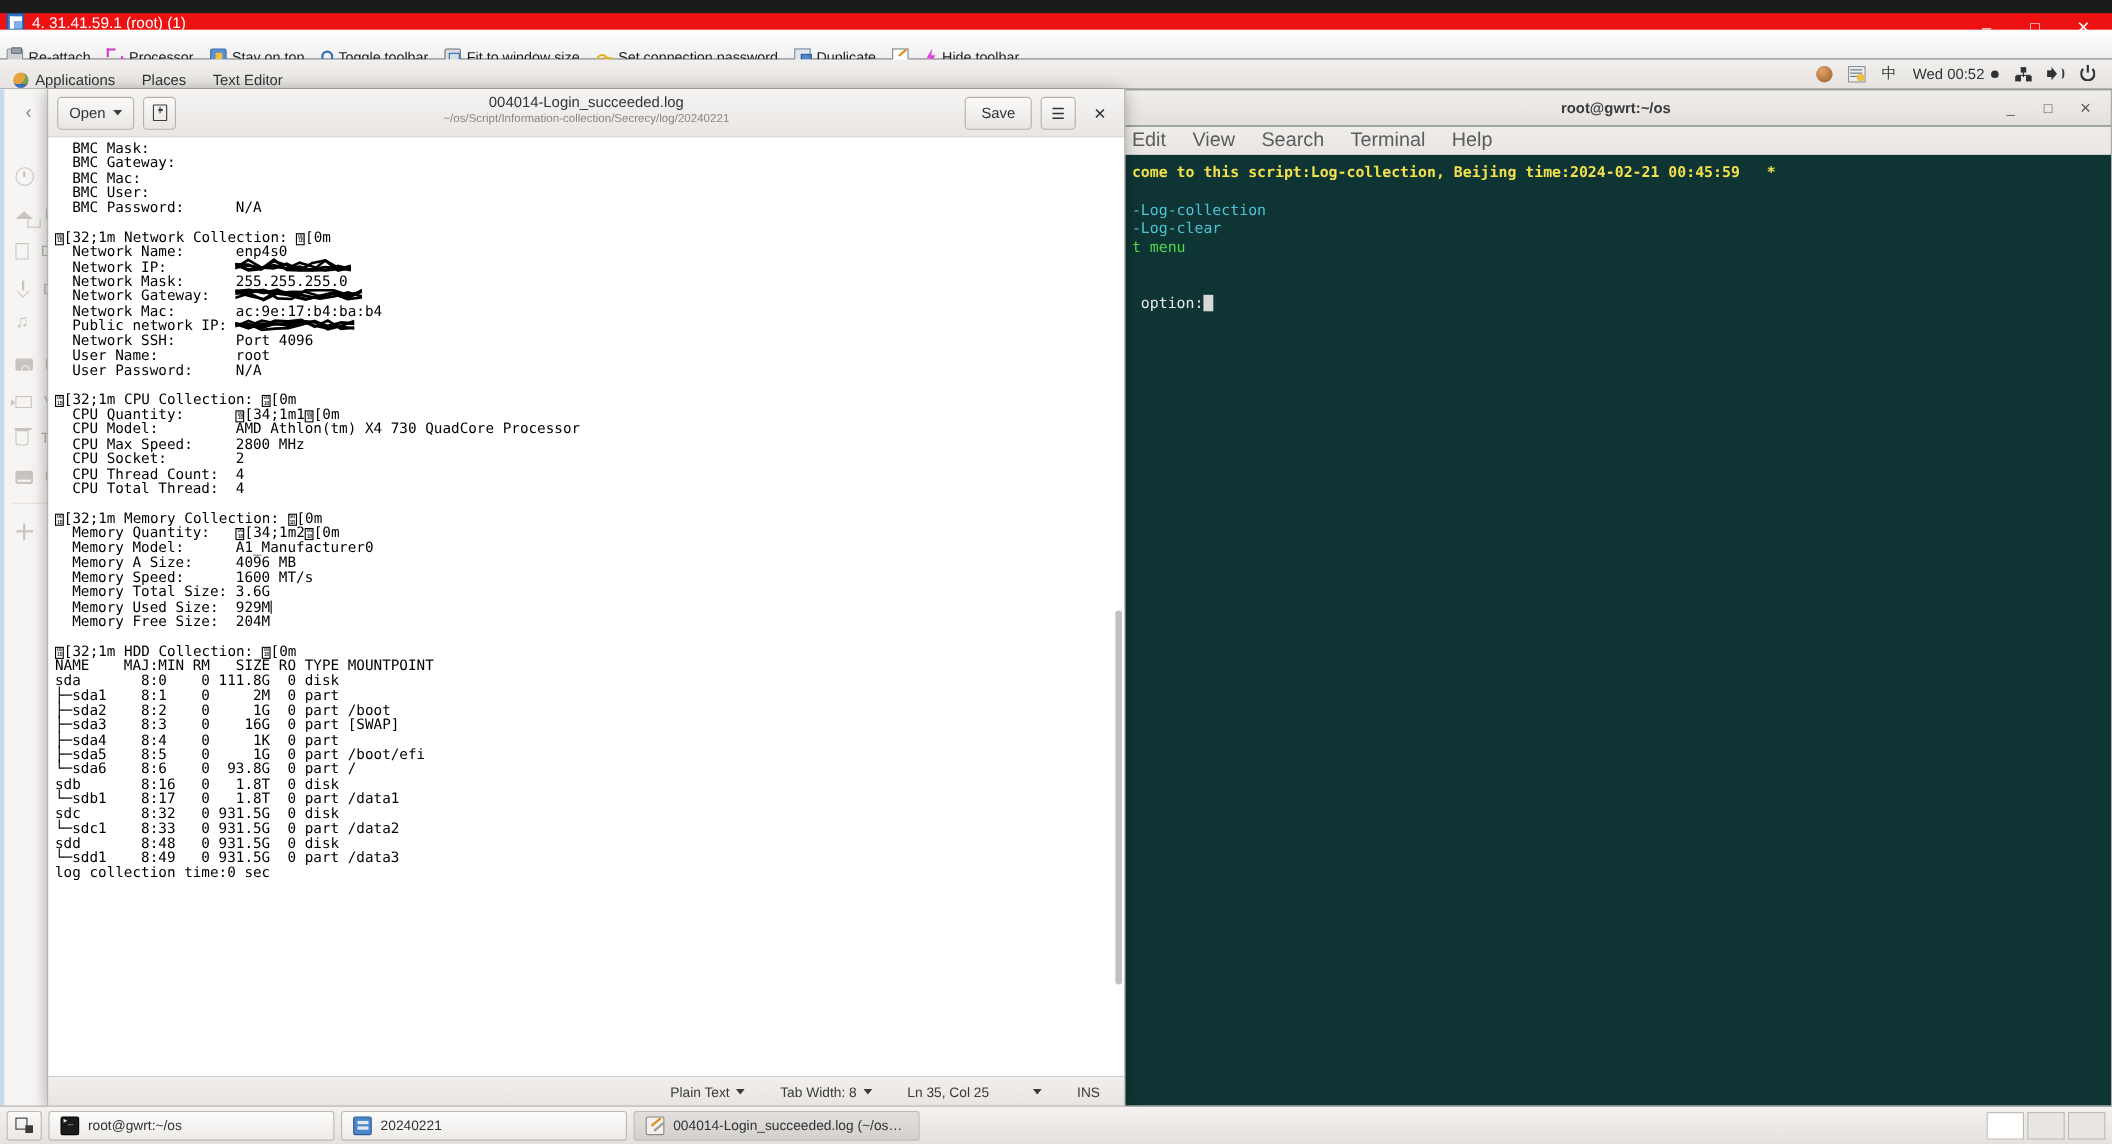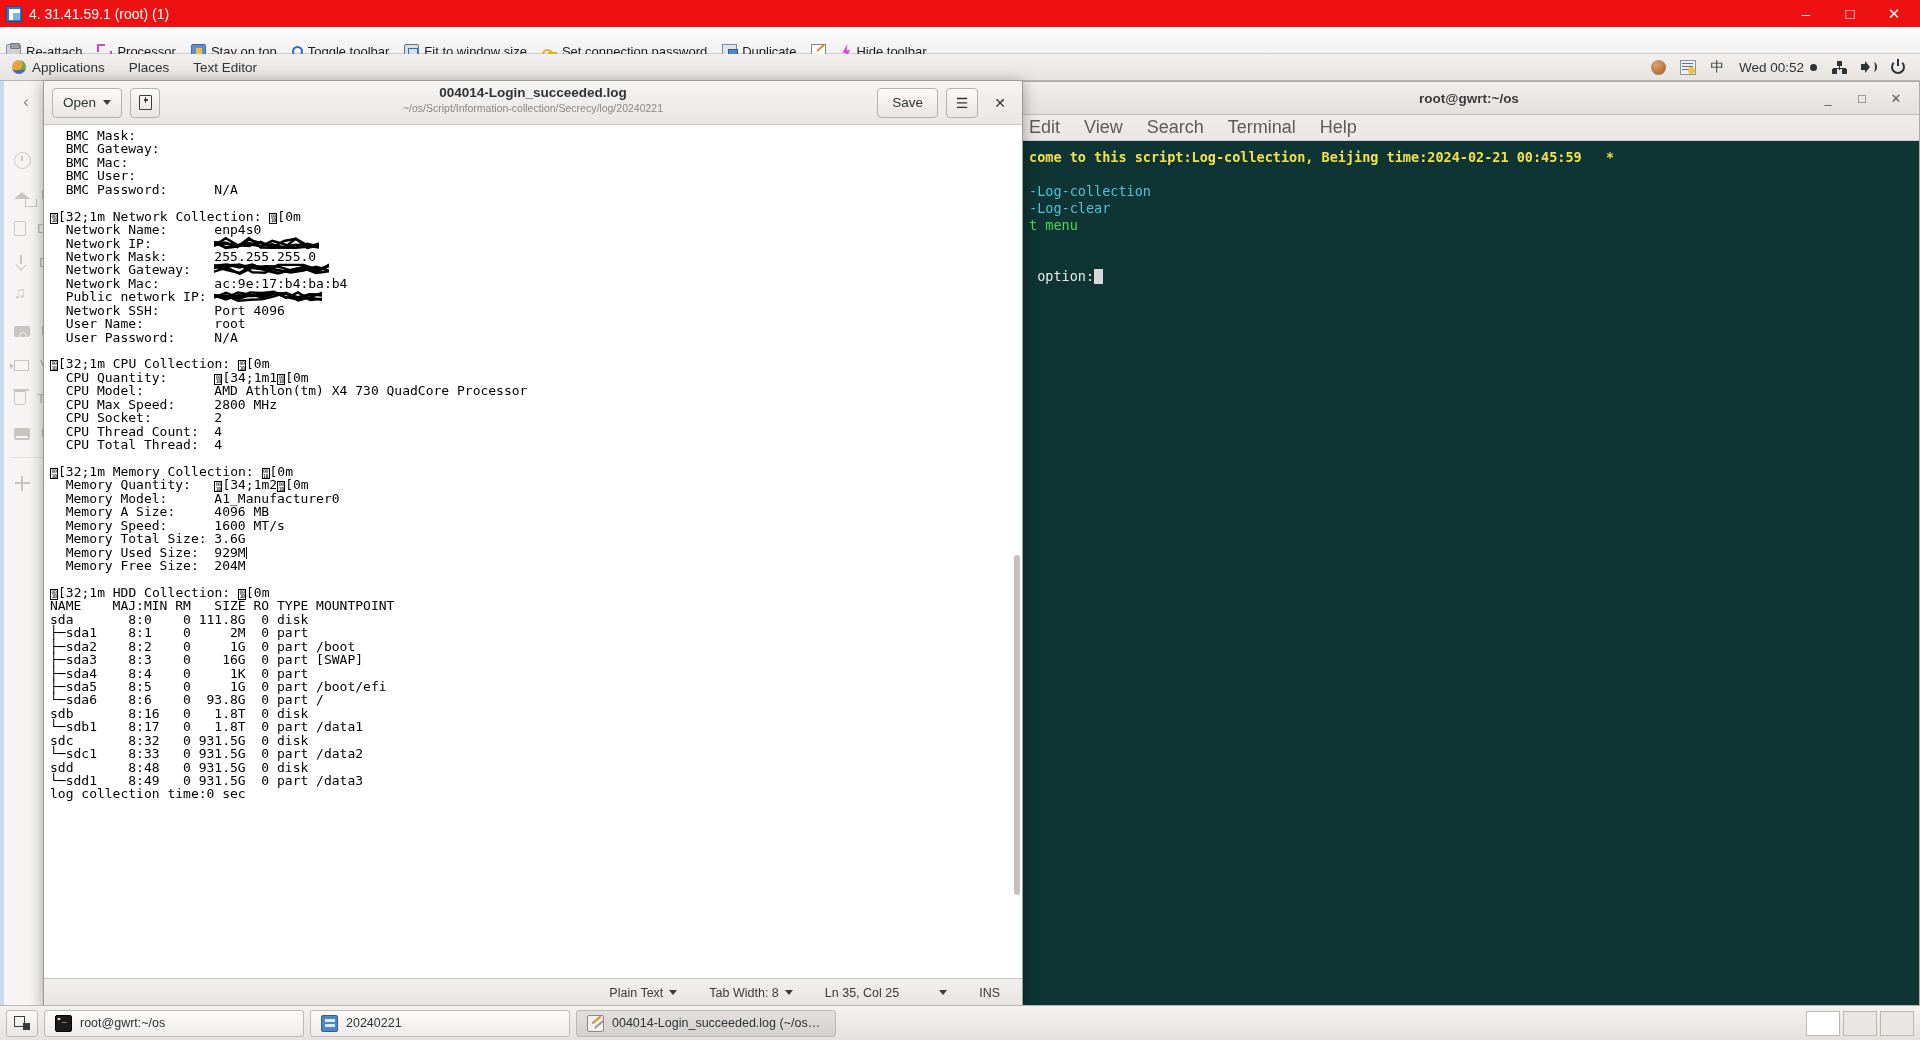--- a/index.html
+++ b/index.html
@@ -7,23 +7,23 @@
   html, body {
     width: 1920px; height: 1040px;
     overflow: hidden;
     font-family: "Liberation Sans", sans-serif;
     background: #1b1b1b;
   }
   #root { position: relative; width: 1920px; height: 1040px; }
 
   
   .vnc-title {
-    position: absolute; left: 0; top: 0; width: 1920px; height: 27px;
+    position: absolute; left: 0; top: 12px; width: 1920px; height: 27px;
     background: #ee1111;
-    display: flex; align-items: center;
+    display: flex; align-items: flex-start;
     color: #ffffff;
     font-size: 14px;
   }
   .vnc-title .vt-icon {
     width: 16px; height: 16px; margin-left: 6px; margin-right: 7px;
     background: #3b74c4;
     border: 1px solid #21509a;
     position: relative; flex: 0 0 auto;
   }
   .vnc-title .vt-icon:before {
@@ -88,21 +88,21 @@
 
   
   .gnome-panel {
     position: absolute; left: 0; top: 54px; width: 1920px; height: 27px;
     background: linear-gradient(to bottom, #f2f0ee 0%, #e6e3e0 100%);
     border-bottom: 1px solid #b6b3b0;
     display: flex; align-items: center;
     font-size: 13.5px; color: #2e3436;
   }
   .gp-left { display: flex; align-items: center; }
-  .gp-item { padding: 0 12px; display: flex; align-items: center; gap: 6px; height: 26px; }
+  .gp-item { padding: 0 12px; display: flex; align-items: flex-end; gap: 6px; height: 26px; }
   .gp-applogo {
     width: 14px; height: 14px; border-radius: 50%;
     background:
       radial-gradient(circle at 30% 30%, #e8a33d 0 45%, transparent 46%),
       radial-gradient(circle at 70% 35%, #6aa84f 0 40%, transparent 41%),
       radial-gradient(circle at 45% 72%, #3b6fb8 0 42%, transparent 43%),
       #d04a3a;
   }
   .gp-spacer { flex: 1 1 auto; }
   .gp-right { display: flex; align-items: center; gap: 0; padding-right: 8px; }
@@ -251,21 +251,21 @@
     background: linear-gradient(to bottom,#fcfbfa,#e8e5e2);
     border:1px solid #b5b1ad; border-radius:4px;
     display:flex; align-items:center; justify-content:center; position:relative;
   }
   .ico-newdoc { width:13px; height:15px; border:1.5px solid #3a3a3a; border-radius:1px; position:relative; }
   .ico-newdoc:before{content:"";position:absolute;left:4px;top:3px;width:4px;height:1.5px;background:#3a3a3a;}
   .ico-newdoc:after{content:"";position:absolute;left:5px;top:1px;width:1.5px;height:6px;background:#3a3a3a;}
   .ed-titlewrap {
     position:absolute; left:0; right:0; top:4px; text-align:center; pointer-events:none;
   }
-  .ed-title { font-size:13.5px; font-weight:700; color:#2e3436; }
+  .ed-title { font-size:13.5px; font-weight:400; color:#2e3436; }
   .ed-subtitle { font-size:10.5px; color:#8a8683; margin-top:2px; }
   .ed-right { margin-left:auto; display:flex; align-items:flex-start; gap:8px; z-index:2; }
   .ed-save {
     height:30px; padding:0 14px; font-size:13.5px; color:#2e3436;
     background: linear-gradient(to bottom,#fcfbfa,#e8e5e2);
     border:1px solid #b5b1ad; border-radius:4px; display:flex; align-items:center;
   }
   .ed-menu {
     width:32px; height:30px;
     background: linear-gradient(to bottom,#fcfbfa,#e8e5e2);

